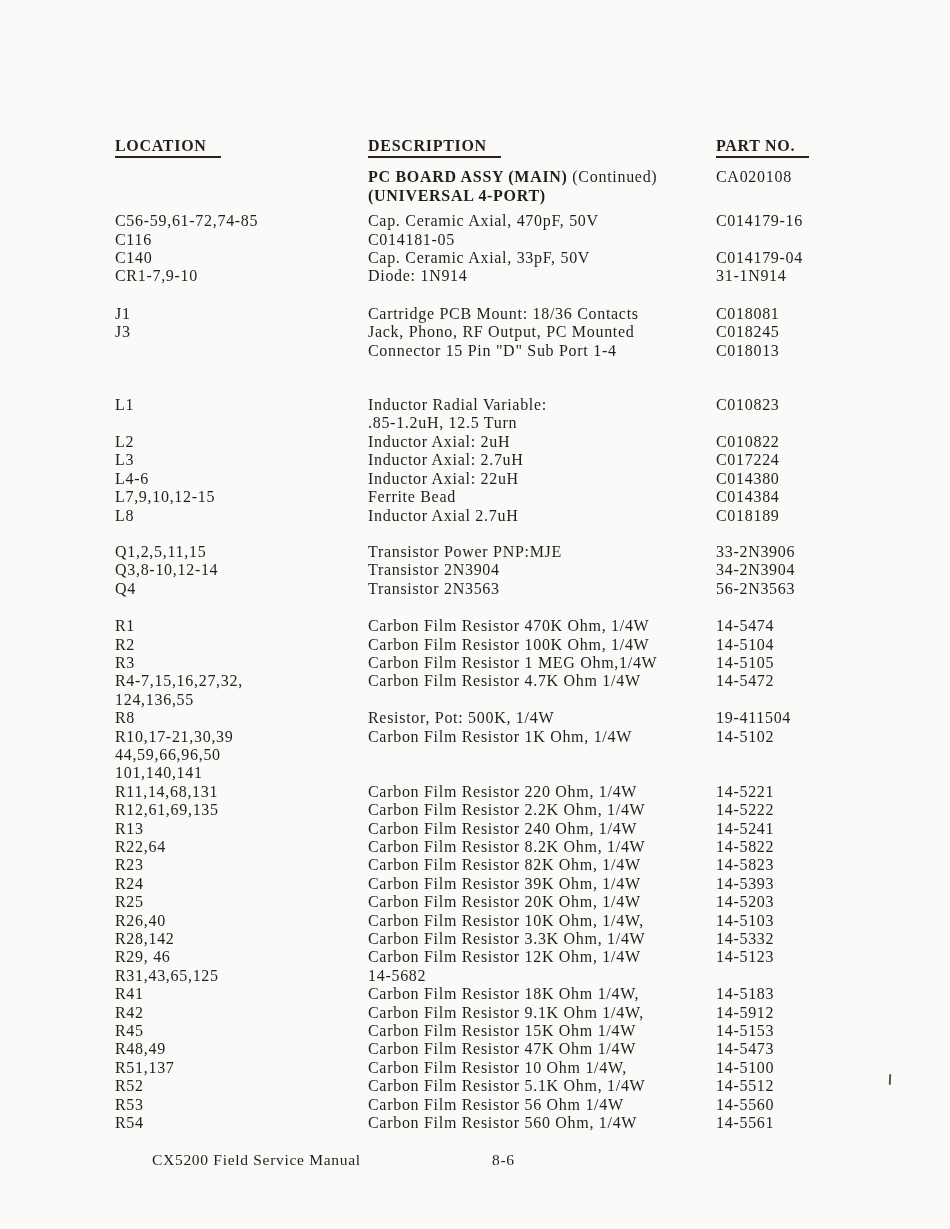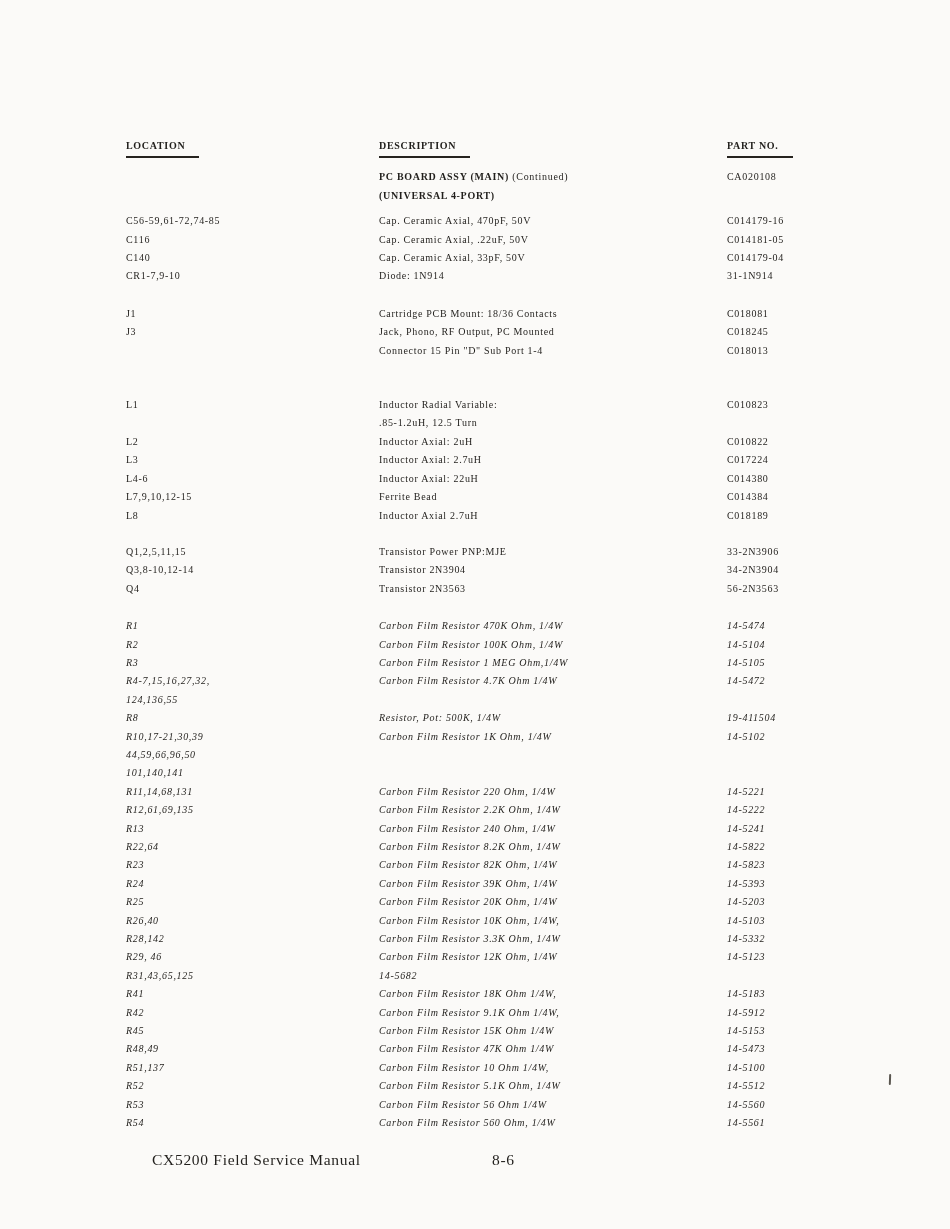--- a/index.html
+++ b/index.html
@@ -5,43 +5,43 @@
   html,body{margin:0;padding:0;background:#e8e8e8;}
   .page{
     position:relative;
     width:950px;height:1229px;
     background:#fbfaf8;
     font-family:"Liberation Serif","DejaVu Serif",serif;
     color:#211f1c;
     overflow:hidden;
   }
   .content{
-    position:absolute;left:126px;top:137px;width:720px;
-    font-size:10px;
+    position:absolute;left:115px;top:137px;width:720px;
+    font-size:16px;
     letter-spacing:0.7px;
     line-height:18.4px;
   }
   .thead{display:flex;margin-bottom:10px;font-weight:bold;}
   .thead .hcell{display:inline-block;}
   .col-loc{width:253px;flex:0 0 253px;}
   .col-desc{width:348px;flex:0 0 348px;}
   .col-part{flex:1 1 auto;}
   .hu{
     display:inline-block;
     border-bottom:2px solid #26231f;
     padding-bottom:1px;
     padding-right:14px;
   }
   .t-group{margin-bottom:19px;}
   .t-group.g0{margin-bottom:7px;}
   .t-group.g1{}
   .t-group.g2{margin-bottom:32px;}
   .t-group.g3{margin-bottom:18px;margin-top:36px;}
   .t-group.g4{margin-bottom:19px;}
-  .t-group.g5{margin-bottom:8px;font-style:italic;}
+  .t-group.g5{margin-bottom:8px;}
   .t-row{display:flex;min-height:18.4px;}
   .c-loc{width:253px;flex:0 0 253px;white-space:nowrap;}
   .c-desc{width:348px;flex:0 0 348px;white-space:nowrap;}
   .c-part{flex:1 1 auto;white-space:nowrap;}
   .b{font-weight:bold;}
   .footer{
     position:absolute;top:1151px;left:0;width:950px;
     font-size:15.5px;letter-spacing:0.7px;
   }
   .footer .f-title{position:absolute;left:140px;top:0;white-space:nowrap;margin-left:12px;}
@@ -76,21 +76,20 @@
           </div>
         </div>
         <div class="t-group g1">
           <div class="t-row">
             <span class="c-loc">C56-59,61-72,74-85</span>
             <span class="c-desc">Cap. Ceramic Axial, 470pF, 50V</span>
             <span class="c-part">C014179-16</span>
           </div>
           <div class="t-row">
             <span class="c-loc">C116</span>
-            <span class="c-desc">Cap. Ceramic Axial, .22uF, 50V</span>
             <span class="c-part">C014181-05</span>
           </div>
           <div class="t-row">
             <span class="c-loc">C140</span>
             <span class="c-desc">Cap. Ceramic Axial, 33pF, 50V</span>
             <span class="c-part">C014179-04</span>
           </div>
           <div class="t-row">
             <span class="c-loc">CR1-7,9-10</span>
             <span class="c-desc">Diode: 1N914</span>

